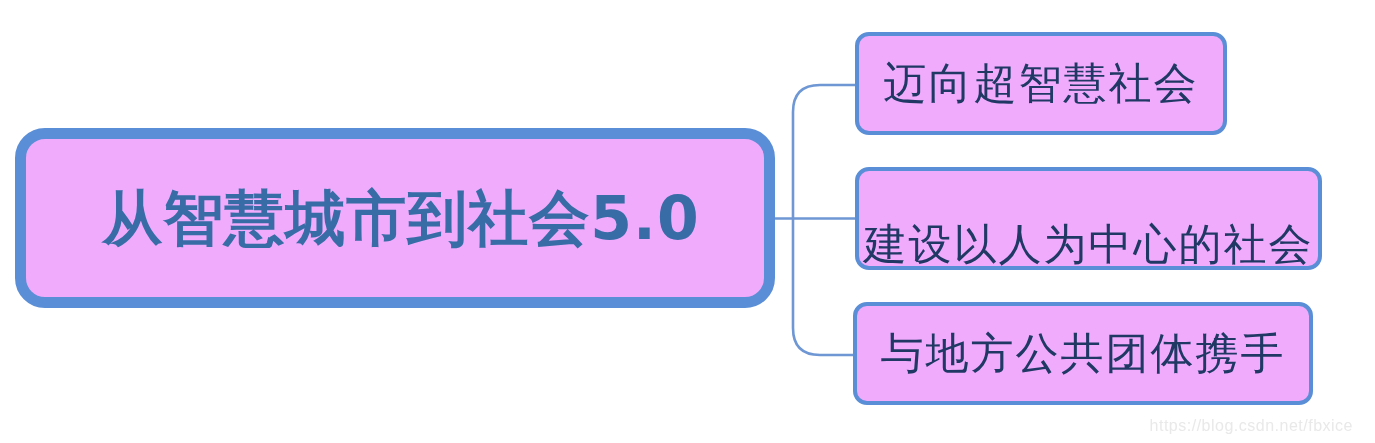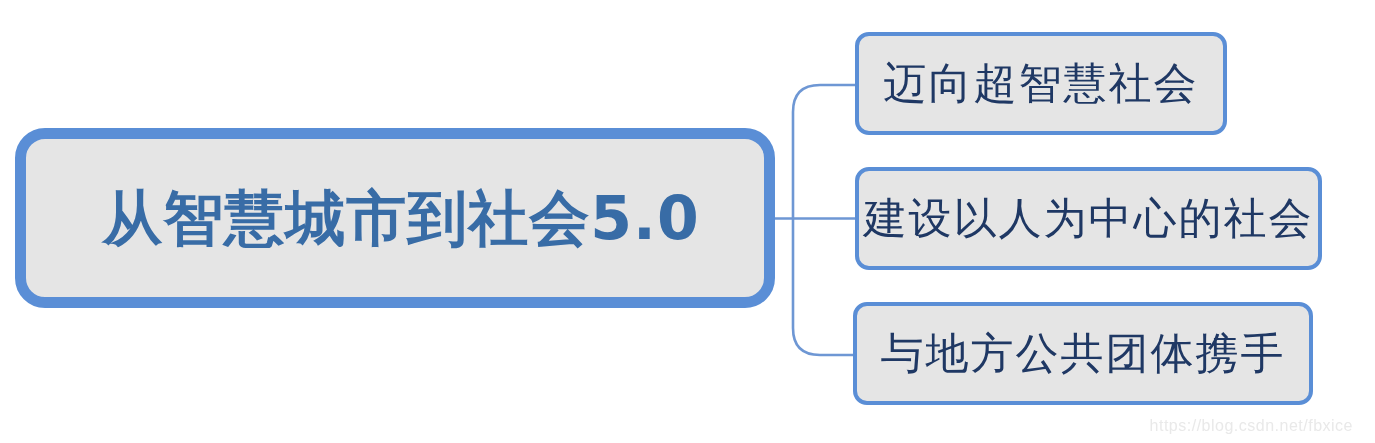--- a/index.html
+++ b/index.html
@@ -12,21 +12,21 @@
     overflow: hidden;
     font-family: "DejaVu Sans", "Liberation Sans", sans-serif;
   }
   .connectors {
     position: absolute;
     left: 0; top: 0;
     width: 1375px; height: 443px;
   }
   .node {
     position: absolute;
-    background: #e5e5e5;
+    background: #f0abfc;
     border: 4px solid #5a8ed6;
     border-radius: 14px;
     display: flex;
     align-items: center;
     justify-content: center;
     color: #1f3864;
     font-size: 43px;
     letter-spacing: 2px;
     white-space: nowrap;
     line-height: 1;
@@ -36,21 +36,21 @@
     width: 760px; height: 180px;
     border-width: 11px;
     border-radius: 30px;
     color: #386ca6;
     font-weight: bold;
     font-size: 60px;
     letter-spacing: 1px;
     padding-left: 12px;
   }
   .node.child-1 { left: 855px; top: 32px;  width: 372px; height: 103px; }
-  .node.child-2 { left: 855px; top: 167px; width: 467px; height: 103px; }
+  .node.child-2 { left: 855px; top: 167px; width: 467px; height: 103px; align-items: flex-end; }
   .node.child-3 { left: 853px; top: 302px; width: 460px; height: 103px; }
   .watermark {
     position: absolute;
     right: 22px;
     top: 417px;
     font-size: 16px;
     letter-spacing: 0.5px;
     color: #e9e9e9;
     font-family: "Liberation Sans", sans-serif;
   }

